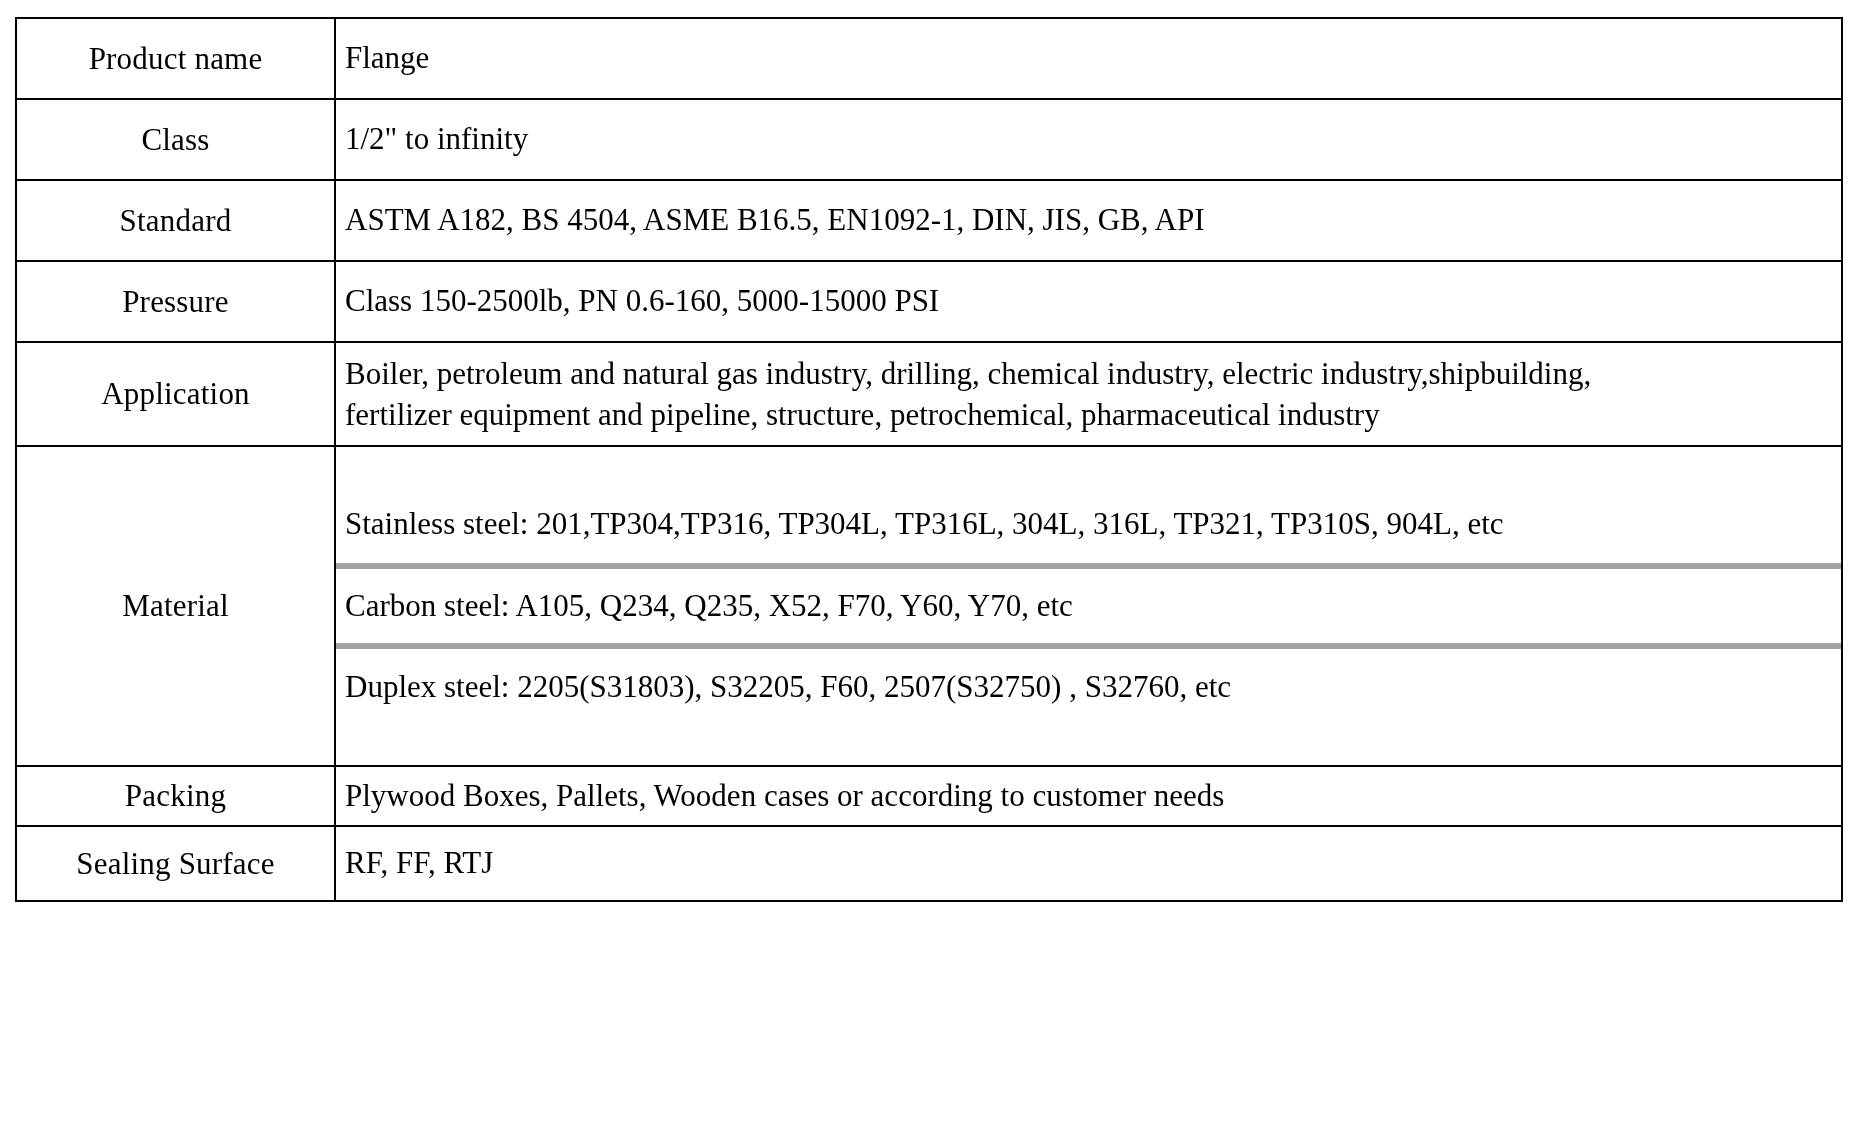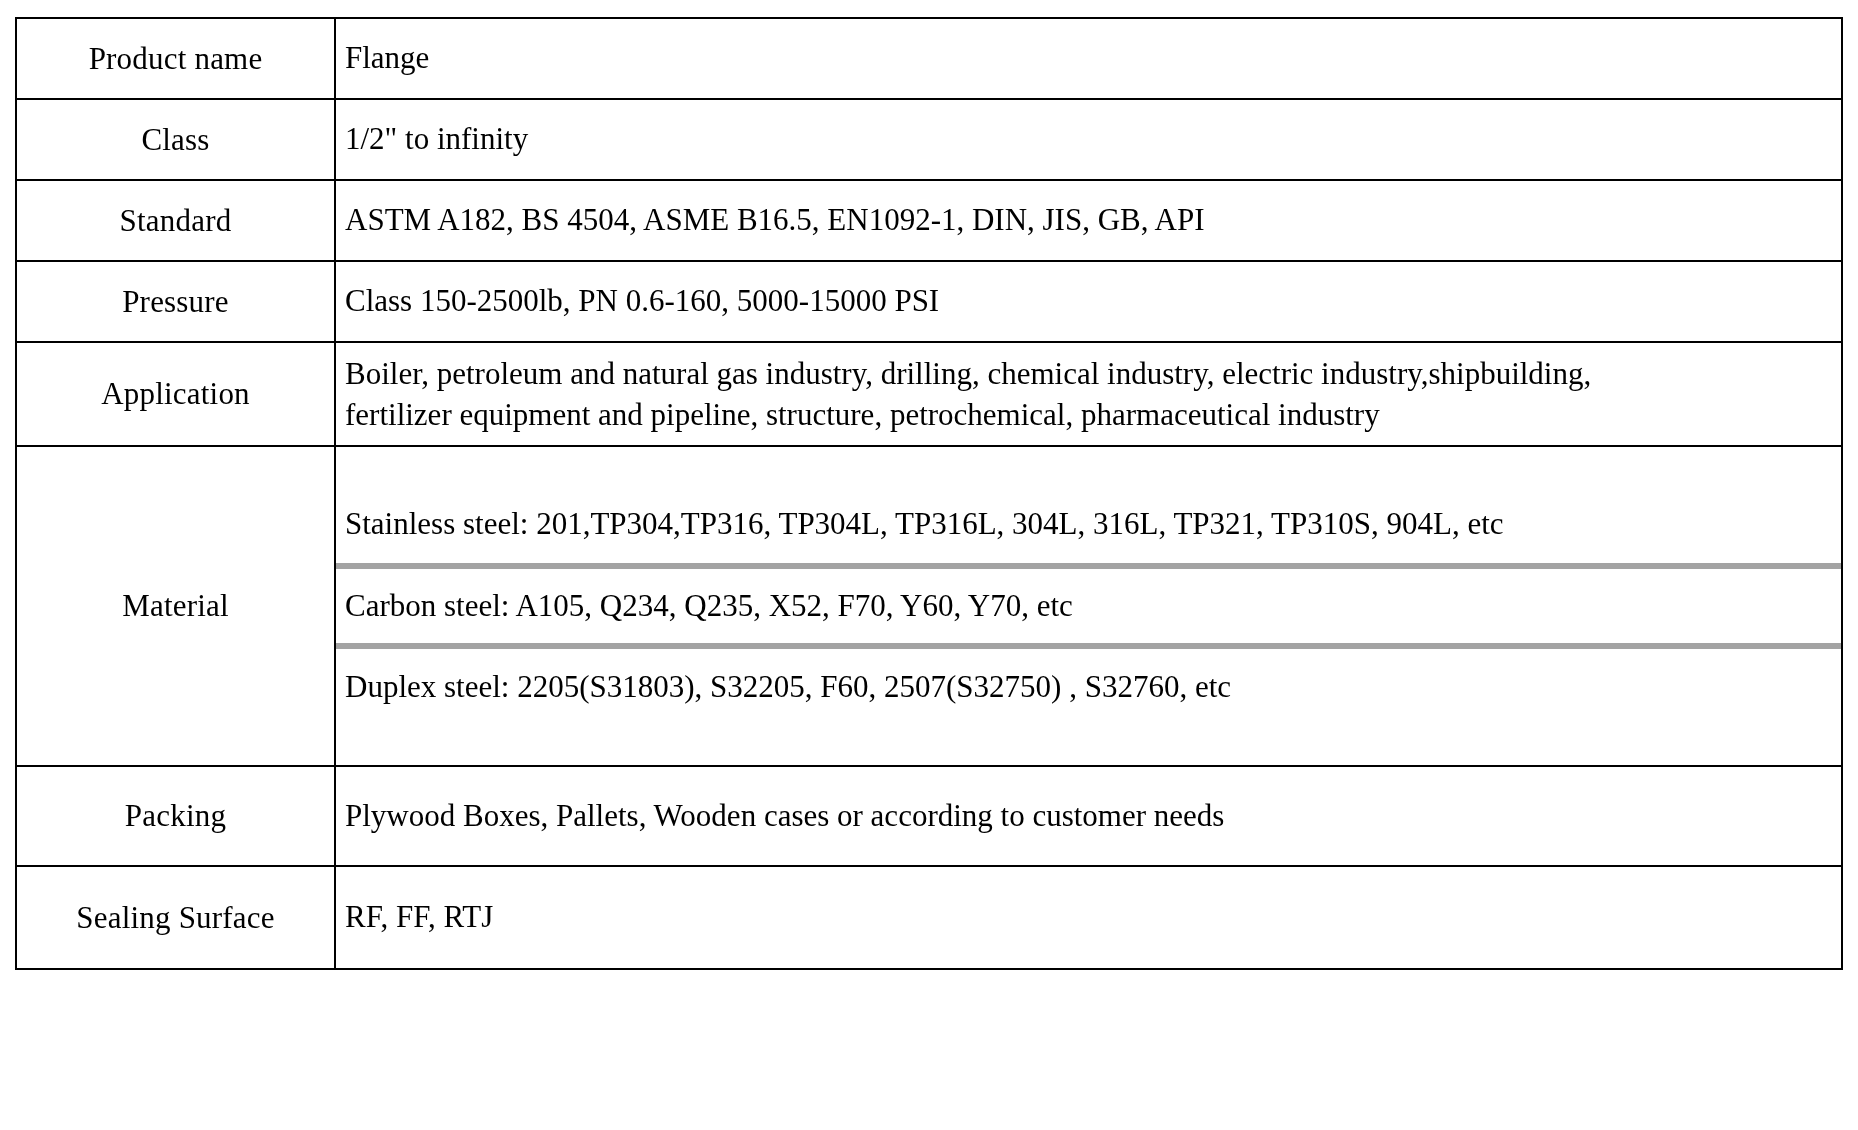--- a/index.html
+++ b/index.html
@@ -85,22 +85,22 @@
   table.material-sub tr:last-child td {
     border-bottom: none;
   }
 
   .r-name   { height: 81px; }
   .r-size   { height: 81px; }
   .r-std    { height: 81px; margin-left: 28px; }
   .r-press  { height: 81px; }
   .r-app    { height: 104px; }
   .r-mat    { height: 320px; }
-  .r-pack   { height: 100px; }
-  .r-seal   { height: 103px; }
+  .r-pack   { height: 60px; }
+  .r-seal   { height: 75px; }
 
   .mat-line { height: 80px; }
 
   .app-text {
     display: block;
     white-space: pre-wrap;
     line-height: 1.33;
   }
 </style>
 </head>

